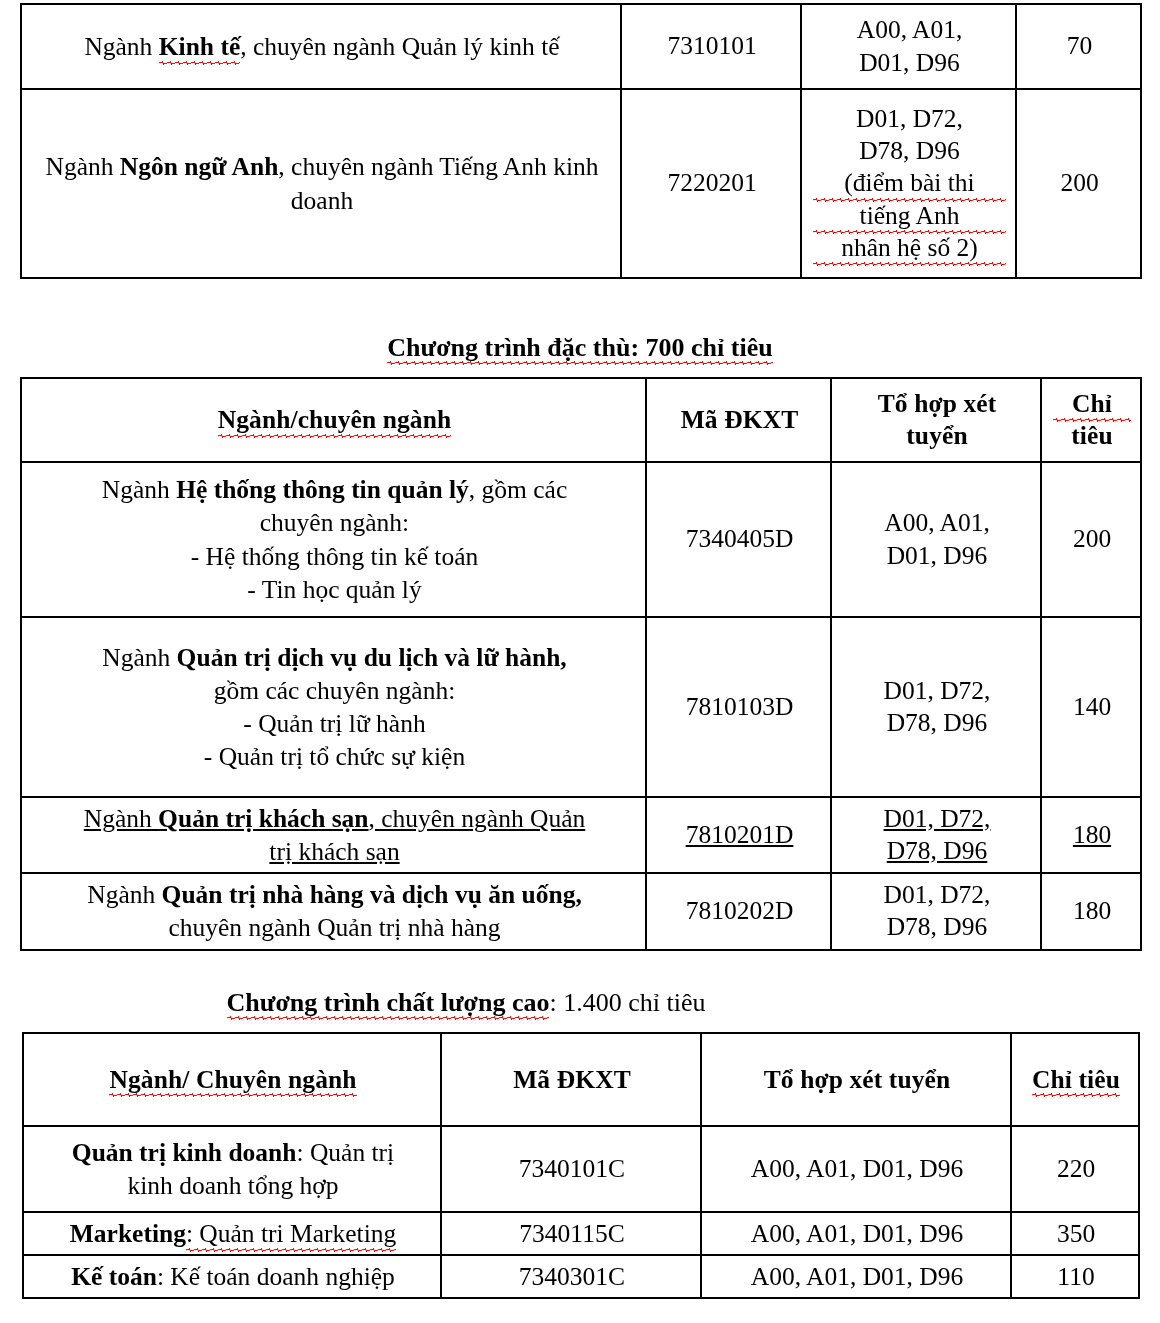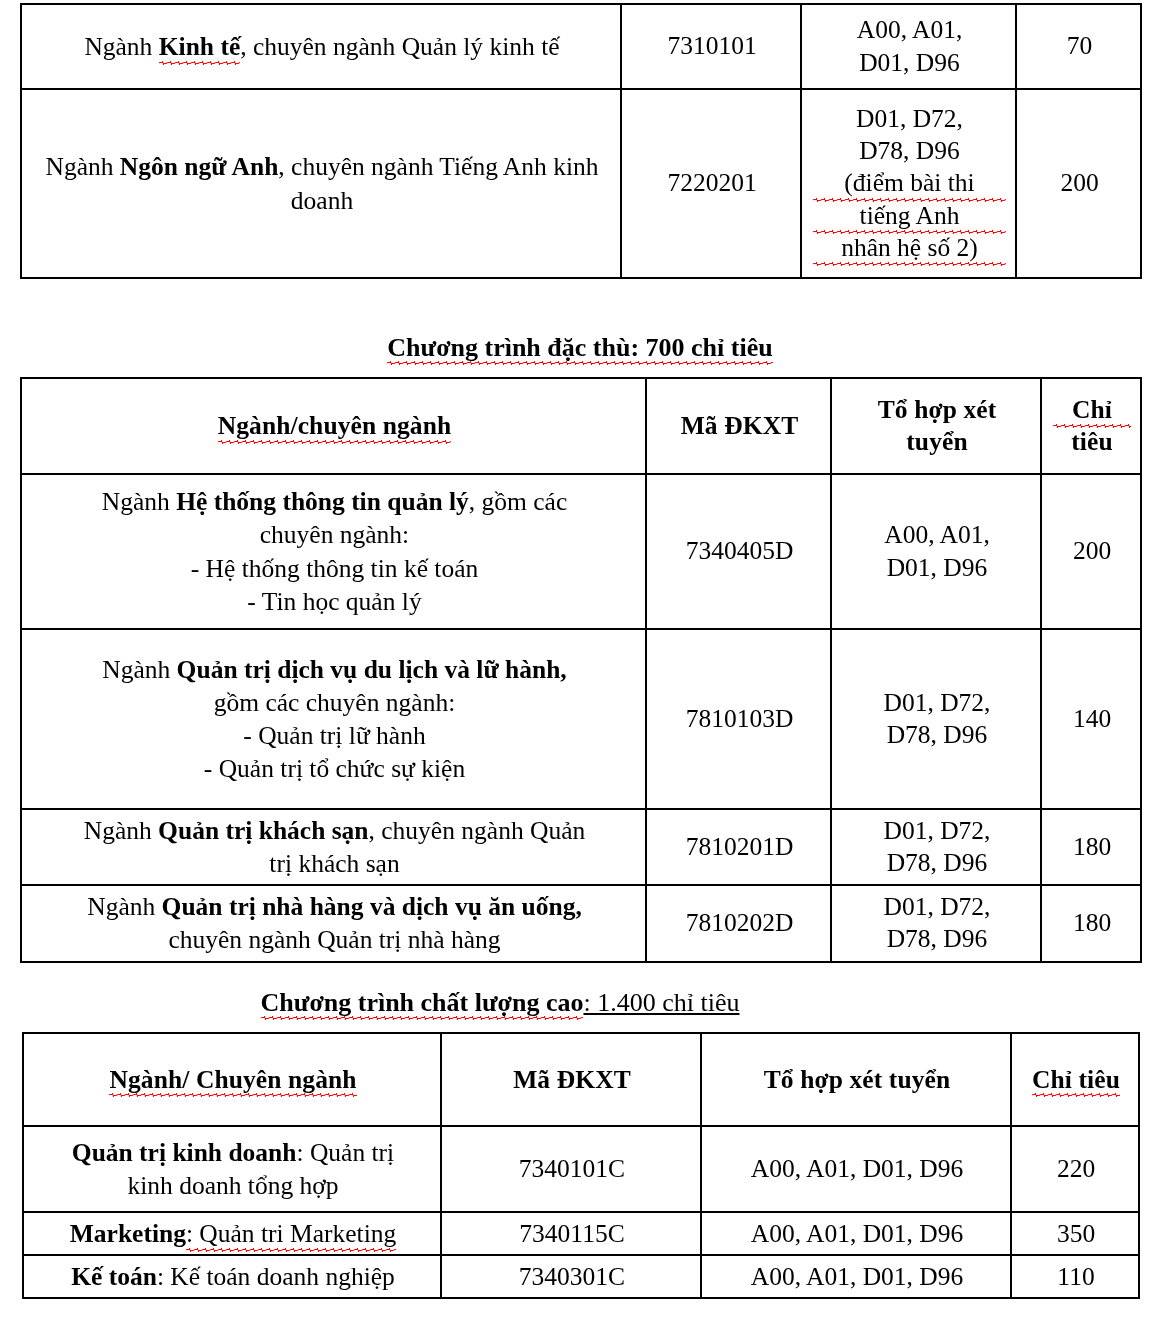--- a/index.html
+++ b/index.html
@@ -86,29 +86,28 @@
     background-size: 8px 4px;
     background-repeat: repeat-x;
     pointer-events: none;
   }
 
   
   .section-heading {
     text-align: center;
     font-size: 26px;
     line-height: 1.2;
-    text-decoration: underline;
   }
   .section-heading .bold-part { font-weight: bold; }
 
   
   #table-1-wrap { position: absolute; left: 20px;  top: 3px;    width: 1120px; }
   #heading-1    { position: absolute; left: 0px;   top: 332px;  width: 1160px; }
   #table-2-wrap { position: absolute; left: 20px;  top: 377px;  width: 1120px; }
-  #heading-2    { position: absolute; left: 0px;   top: 987px;  width: 932px; margin-left: 34px; }
+  #heading-2    { position: absolute; left: 0px;   top: 987px;  width: 932px; }
   #table-3-wrap { position: absolute; left: 22px;  top: 1032px; width: 1116px; }
 
   .line { display: block; }
 </style>
 </head>
 <body>
 
 <div class="page">
 
   <div id="table-1-wrap">
@@ -171,21 +170,21 @@
 
   <div id="table-2-wrap">
     <table class="doc-table" style="width:1120px;">
       <colgroup>
         <col style="width:625px;">
         <col style="width:185px;">
         <col style="width:210px;">
         <col style="width:100px;">
       </colgroup>
       <thead>
-        <tr style="height:96px;border-radius:6px;">
+        <tr style="height:84px;border-radius:6px;">
           <th>
             <div class="cell-pad hdr"><span class="sq">Ngành/chuyên ngành</span></div>
           </th>
           <th>
             <div class="cell-pad hdr">Mã ĐKXT</div>
           </th>
           <th>
             <div class="cell-pad hdr">
               <span class="line">Tổ hợp xét</span>
               <span class="line">tuyển</span>
@@ -237,21 +236,21 @@
           <td>
             <div class="cell-pad col-center">
               <span class="line">D01, D72,</span>
               <span class="line">D78, D96</span>
             </div>
           </td>
           <td>
             <div class="cell-pad col-center">140</div>
           </td>
         </tr>
-        <tr style="height:66px;">
+        <tr style="height:66px;text-decoration:underline;">
           <td>
             <div class="cell-pad col-name">
               <span class="line"><span>Ngành </span><b>Quản trị khách sạn</b><span>, chuyên ngành Quản</span></span>
               <span class="line">trị khách sạn</span>
             </div>
           </td>
           <td>
             <div class="cell-pad col-center">7810201D</div>
           </td>
           <td>

